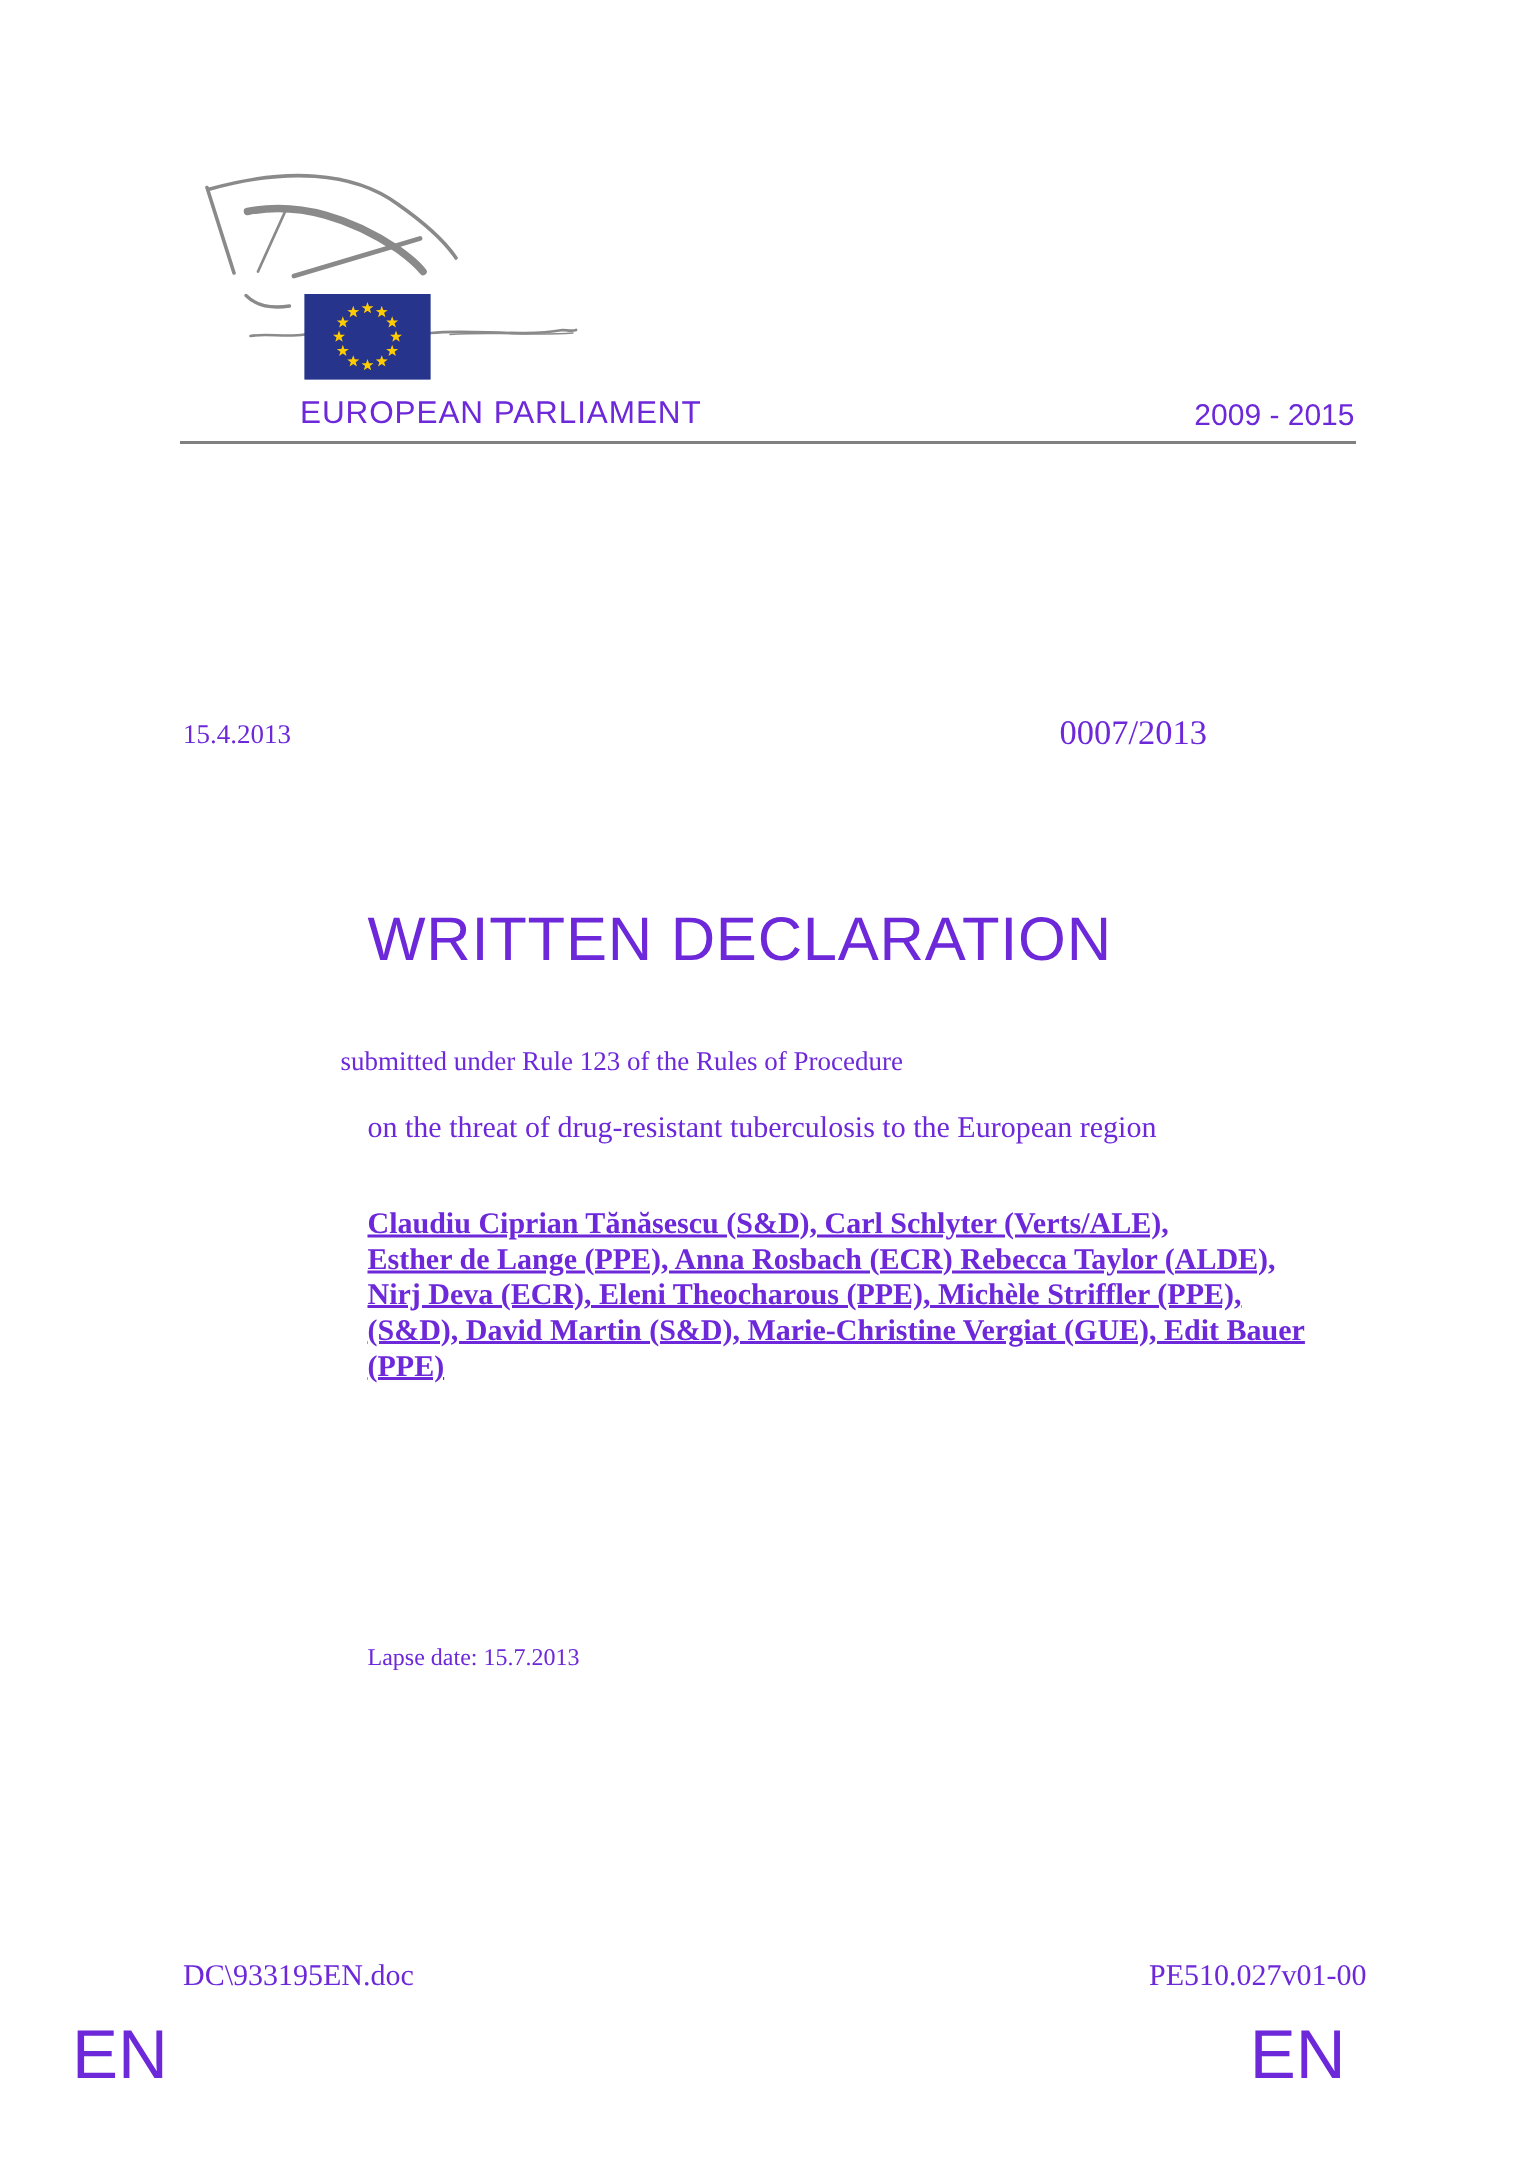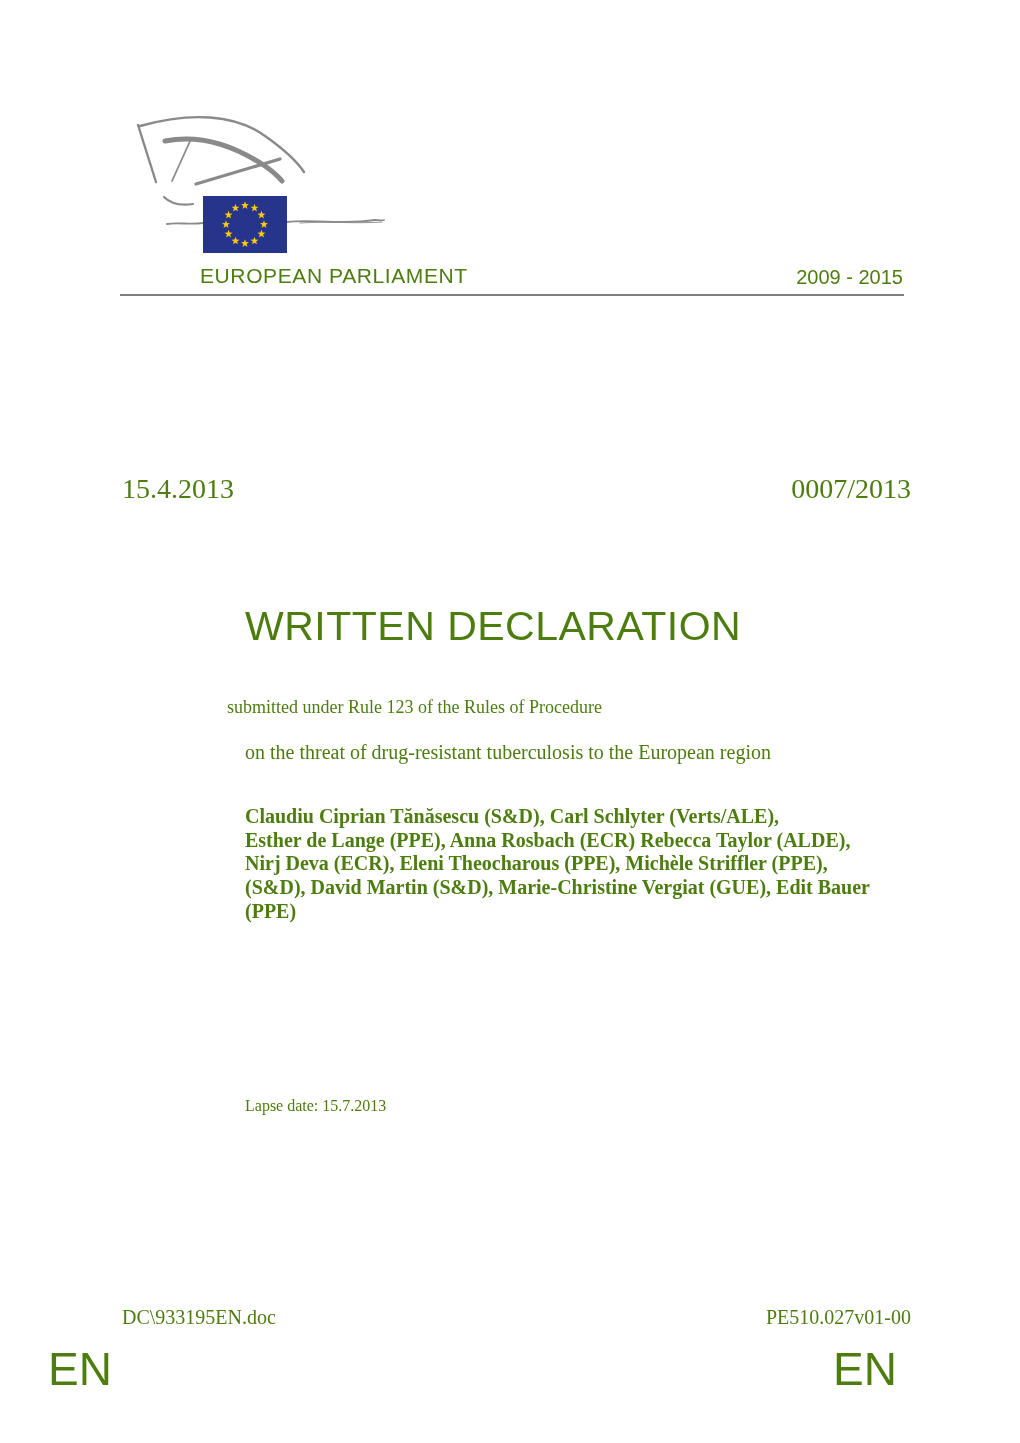--- a/index.html
+++ b/index.html
@@ -2,21 +2,21 @@
 <html><head>
 <meta charset="utf-8">
 <style>
   html,body{margin:0;padding:0;background:#ffffff;}
   .page{
     position:relative;
     width:1020px;height:1443px;
     background:#ffffff;
     overflow:hidden;
     font-family:"Liberation Serif", serif;
-    color:#4d7c0f;
+    color:#6d28d9;
   }
   .abs{position:absolute;}
   .sans{font-family:"Liberation Sans", sans-serif;}
   .serif{font-family:"Liberation Serif", serif;}
 
   
   .logo-sketch{left:120px;top:108px;width:340px;height:155px;}
   .eu-flag{
     left:203px;top:196px;width:84px;height:57px;
     background:#27348B;
@@ -30,34 +30,34 @@
   }
   .term{
     left:700px;top:265px;width:203px;
     text-align:right;font-size:20px;line-height:24px;
   }
   .header-rule{
     left:120px;top:294px;width:784px;height:2px;background:#808080;
   }
 
   
-  .doc-date{left:122px;top:477px;font-size:28px;line-height:24px;}
-  .doc-number{left:600px;top:477px;width:311px;text-align:right;font-size:28px;line-height:24px;}
+  .doc-date{left:122px;top:477px;font-size:18px;line-height:24px;}
+  .doc-number{left:600px;top:477px;width:311px;text-align:center;font-size:23px;line-height:24px;}
 
   
   .doc-title{
     left:245px;top:604px;
     font-weight:normal;font-size:41px;line-height:44px;letter-spacing:0.5px;
   }
   .rule-line{left:227px;top:696px;font-size:18px;line-height:23px;}
   .subject-line{left:245px;top:741px;font-size:20px;line-height:23px;}
 
   .authors{
     left:245px;top:805px;width:680px;
-    font-weight:bold;font-size:20px;line-height:23.7px;
+    font-weight:bold;font-size:20px;line-height:23.7px;text-decoration:underline;
   }
 
   .lapse-date{left:245px;top:1094px;font-size:16px;line-height:23px;}
 
   
   .footer-doc-ref{left:122px;top:1306px;font-size:20px;line-height:23px;}
   .footer-pe-ref{left:600px;top:1306px;width:311px;text-align:right;font-size:20px;line-height:23px;}
   .lang-code{
     font-weight:normal;font-size:46px;line-height:46px;
     font-family:"Liberation Sans", sans-serif;

